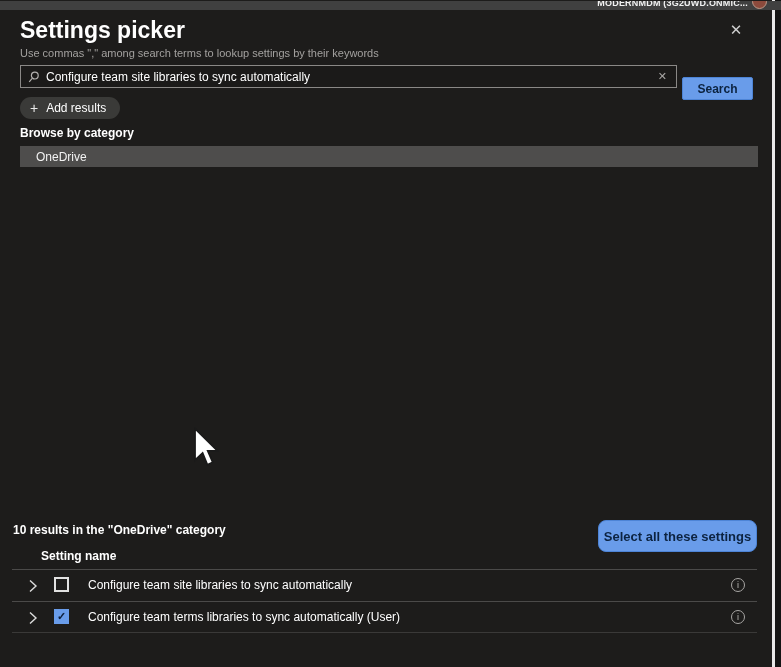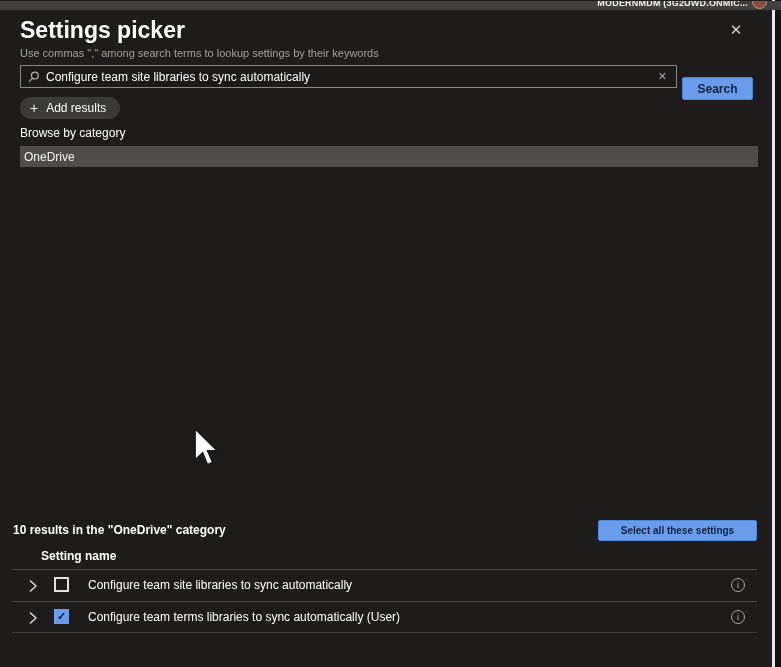--- a/index.html
+++ b/index.html
@@ -20,26 +20,26 @@
               border:1px solid #8a8886;background:#1b1a19;display:flex;align-items:center;padding:0 7px;gap:6px;}
   .search-text{flex:1;font-size:12px;color:#ffffff;white-space:nowrap;overflow:hidden;}
   .clear{color:#a8a6a4;font-size:11px;line-height:1;cursor:pointer;padding:2px;}
   .btn-blue{background:#699cea;border:1px solid #4d84d6;color:#0c2340;font-weight:700;
             display:flex;align-items:center;justify-content:center;border-radius:2px;box-sizing:border-box;cursor:pointer;}
   .search-btn{position:absolute;left:682px;top:56px;width:71px;height:23px;font-size:12px;margin-top:12px;}
   
   .add-filter{position:absolute;left:20px;top:88px;height:22px;padding:0 14px 0 10px;border-radius:11px;
               background:#3a3a38;color:#ffffff;font-size:12px;display:inline-flex;align-items:center;gap:8px;cursor:pointer;}
   .plus{font-size:14px;color:#e8e8e8;line-height:1;}
-  .browse-heading{position:absolute;left:20px;top:117px;font-size:12px;font-weight:400;color:#ffffff;}
+  .browse-heading{position:absolute;left:20px;top:117px;font-size:12px;font-weight:700;color:#ffffff;}
   .category-row{position:absolute;left:20px;top:137px;width:738px;height:21px;background:#4e4d4c;
-                color:#f2f2f2;font-size:12px;display:flex;align-items:center;padding-left:4px;box-sizing:border-box;cursor:pointer;}
+                color:#f2f2f2;font-size:12px;display:flex;align-items:center;padding-left:16px;box-sizing:border-box;cursor:pointer;}
   
   .results-summary{position:absolute;left:13px;top:514px;font-size:12px;font-weight:700;color:#ffffff;}
-  .select-all-btn{position:absolute;left:598px;top:511px;width:159px;height:21px;font-size:10px;}
+  .select-all-btn{position:absolute;left:598px;top:511px;width:159px;height:32px;font-size:13px;border-radius:8px;}
   .col-header{position:absolute;left:41px;top:540px;font-size:12px;font-weight:700;color:#ffffff;}
   .divider{position:absolute;left:12px;width:745px;height:1px;background:#4b4a49;}
   .row{position:absolute;left:0;width:772px;height:31px;}
   .chev{position:absolute;left:28px;top:9px;cursor:pointer;}
   .checkbox{position:absolute;left:54px;top:7px;width:15px;height:15px;box-sizing:border-box;
             border:2px solid #e1e1e1;background:transparent;cursor:pointer;
             display:flex;align-items:center;justify-content:center;}
   .checkbox .check{display:none;font-size:11px;font-weight:700;color:#0d1f3c;line-height:1;}
   .checkbox.checked{background:#699cea;border-color:#699cea;}
   .checkbox.checked .check{display:block;}

